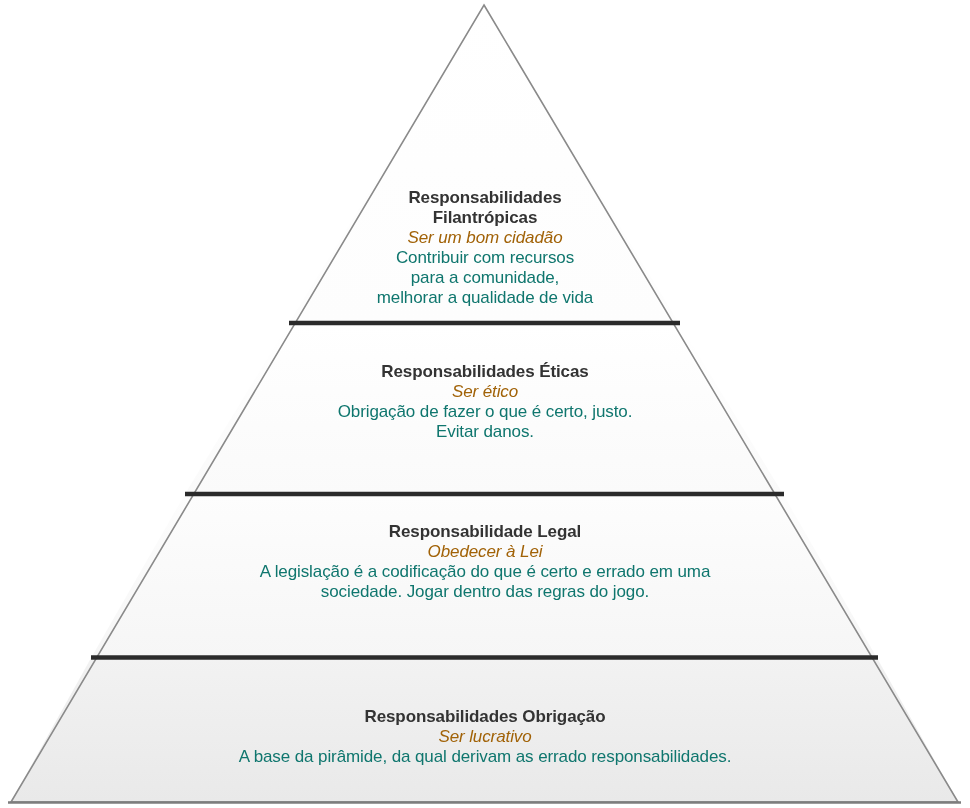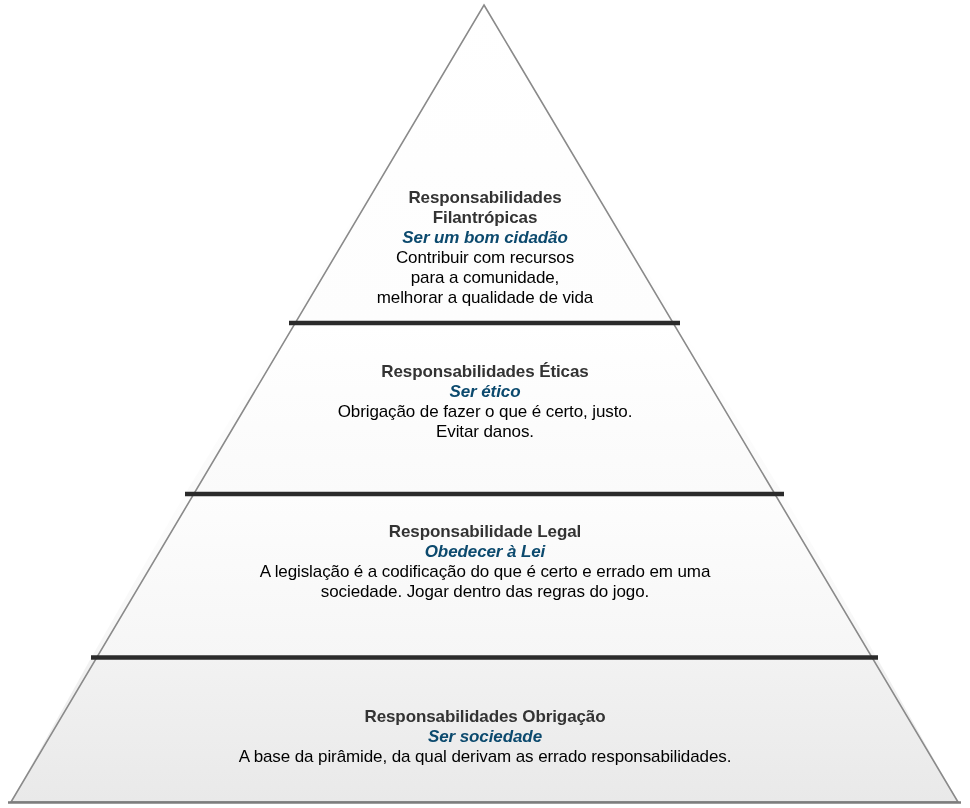--- a/index.html
+++ b/index.html
@@ -29,29 +29,29 @@
     color: #595959;
   }
   .tier-heading {
     font-weight: bold;
     color: #333333;
     font-size: 17px;
     letter-spacing: -0.1px;
     white-space: pre-line;
   }
   .tier-subtitle {
-    font-weight: bold;
+    font-weight: normal;
     font-style: italic;
-    color: #0c4a6e;
+    color: #a16207;
     font-size: 17px;
     letter-spacing: -0.1px;
   }
   .tier-body {
     font-size: 17px;
-    color: #000000;
+    color: #0f766e;
     letter-spacing: -0.1px;
     white-space: pre-line;
   }
 
   
   #tier-philanthropic { left: 285px; top: 148px; width: 400px; margin-top: 40px; }
   
   #tier-ethical { left: 255px; top: 362px; width: 460px; }
   
   #tier-legal { left: 175px; top: 522px; width: 620px; }
@@ -115,17 +115,17 @@
 
   <div class="tier-text" id="tier-ethical">
     <div class="tier-heading">Responsabilidades Éticas</div>
     <div class="tier-subtitle">Ser ético</div>
     <div class="tier-body">Obrigação de fazer o que é certo, justo.
 Evitar danos.</div>
   </div>
 
   <div class="tier-text" id="tier-economic">
     <div class="tier-heading">Responsabilidades Obrigação</div>
-    <div class="tier-subtitle">Ser sociedade</div>
+    <div class="tier-subtitle">Ser lucrativo</div>
     <div class="tier-body">A base da pirâmide, da qual derivam as errado responsabilidades.</div>
   </div>
 
 </div>
 
 </body></html>

